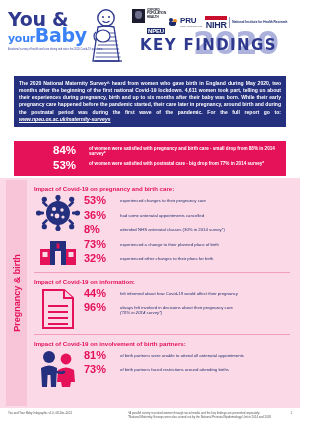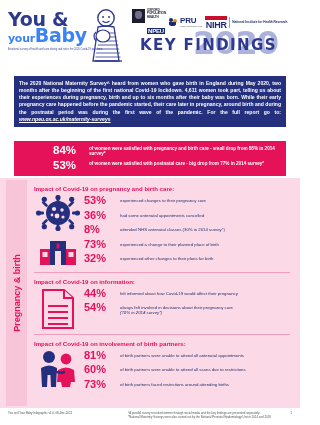--- a/index.html
+++ b/index.html
@@ -303,21 +303,21 @@
               <path d="M7 36 h20"></path>
           </g>
         </svg>
       </div>
       <div class="rows">
         <div class="row">
           <div class="pct">44%</div>
           <div class="desc">felt informed about how Covid-19 would affect their pregnancy</div>
         </div>
         <div class="row">
-          <div class="pct">54%</div>
+          <div class="pct">96%</div>
           <div class="desc"><span>always felt involved in decisions about their pregnancy care</span><br><span class="ital">(70% in 2014 survey*)</span></div>
         </div>
       </div>
     </div>
 
     <div class="hr"></div>
 
     <div class="sec-title">Impact of Covid-19 on involvement of birth partners:</div>
     <div class="sec">
       <div class="sec-icon">
@@ -328,24 +328,20 @@
           <path d="M21 20 q8 -5 16 0 l1 12 h-4 l-1 5 h-8 l-1 -5 h-4 z" fill="#e5125a"></path>
           <path d="M18 21 q5 3 9 1" fill="none" stroke="#24307e" stroke-width="2.6" stroke-linecap="round"></path>
         </svg>
       </div>
       <div class="rows">
         <div class="row">
           <div class="pct">81%</div>
           <div class="desc">of birth partners were unable to attend all antenatal appointments</div>
         </div>
         <div class="row">
-          <div class="pct">60%</div>
-          <div class="desc">of birth partners were unable to attend all scans due to restrictions</div>
-        </div>
-        <div class="row">
           <div class="pct">73%</div>
           <div class="desc">of birth partners faced restrictions around attending births</div>
         </div>
       </div>
     </div>
   </div>
 
   <div class="footer">
     <div class="f-left">You and Your Baby Infographic v1.0, 08-Dec-2021</div>
     <div class="f-mid">

